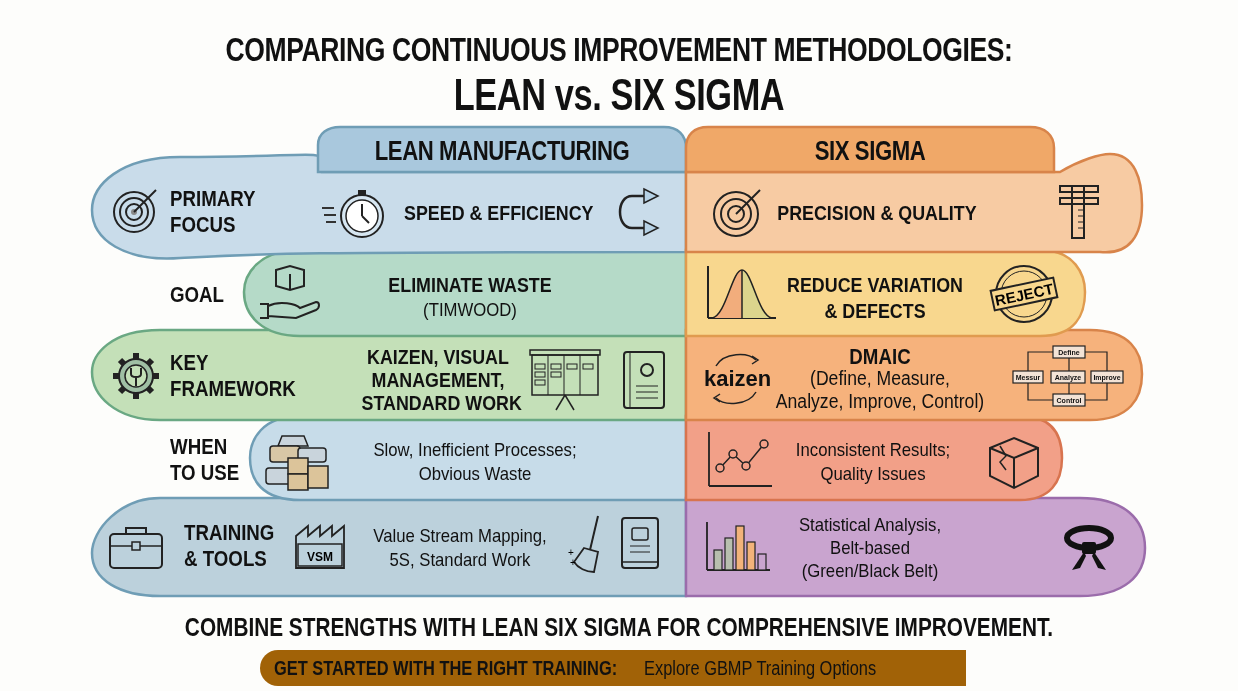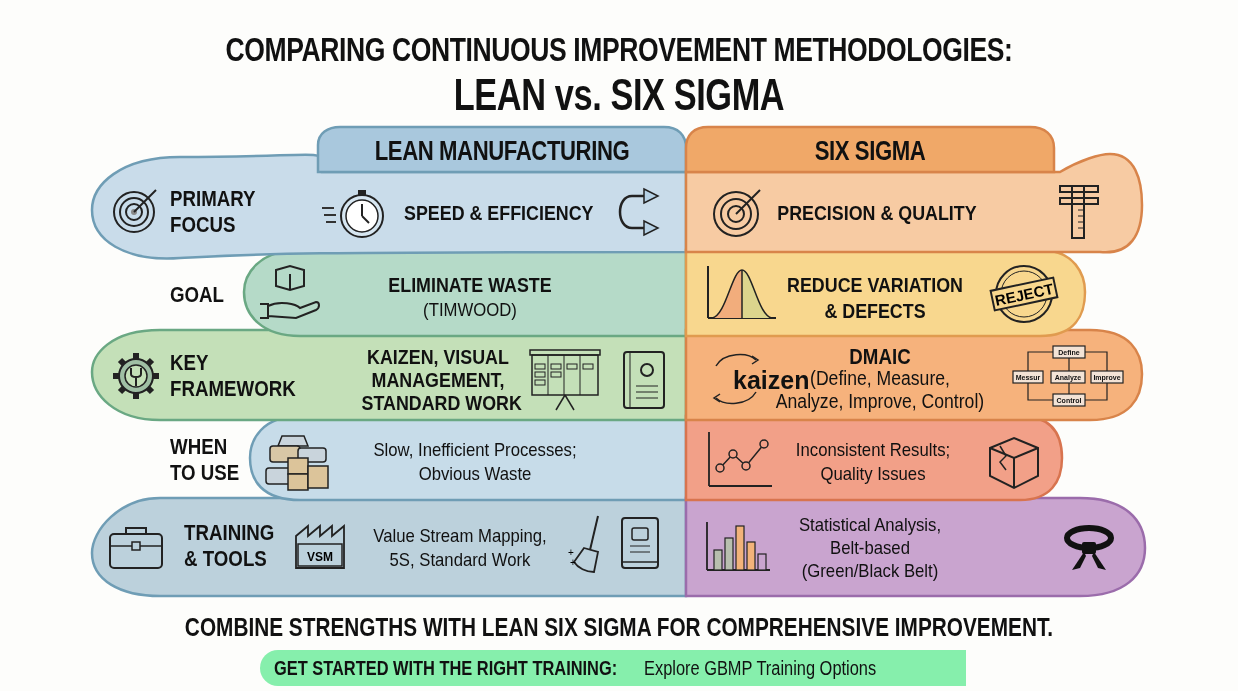--- a/index.html
+++ b/index.html
@@ -9,21 +9,21 @@
   .title { position: absolute; left: 0; width: 1238px; text-align: center; font-weight: 700; }
   #t1 { top: 30px; font-size: 34px; transform: scaleX(0.78); }
   #t2 { top: 70px; font-size: 44px; transform: scaleX(0.78); }
   .abs { position: absolute; }
   .lbl { position: absolute; font-weight: 700; font-size: 22px; line-height: 26px; transform: scaleX(0.85); transform-origin: left center; white-space: nowrap; }
   .txt { position: absolute; text-align: center; white-space: nowrap; transform-origin: center; }
   .bold { font-weight: 700; font-size: 21px; line-height: 25px; transform: scaleX(0.85); }
   .reg { font-size: 19px; line-height: 23px; transform: scaleX(0.88); }
   svg { position: absolute; overflow: visible; }
   .bottom1 { position: absolute; top: 612px; left: 0; width: 1238px; text-align: center; font-weight: 700; font-size: 26px; transform: scaleX(0.8); }
-  .bottom2 { position: absolute; top: 650px; left: 260px; width: 706px; height: 36px; background: #86efac; border-radius: 18px 0 0 18px; }
+  .bottom2 { position: absolute; top: 650px; left: 260px; width: 706px; height: 36px; background: #a16207; border-radius: 18px 0 0 18px; }
   .bottom2 span { position: absolute; top: 7px; font-size: 20px; transform: scaleX(0.82); transform-origin: left center; white-space: nowrap; }
 </style>
 </head>
 <body>
 
 <div class="title cond" id="t1">COMPARING CONTINUOUS IMPROVEMENT METHODOLOGIES:</div>
 <div class="title cond" id="t2">LEAN vs. SIX SIGMA</div>
 
 <svg width="1238" height="691" style="left:0;top:0;">
 
@@ -174,21 +174,21 @@
     <line x1="12" y1="40" x2="34" y2="40" stroke="#222"></line>
     <line x1="12" y1="46" x2="34" y2="46" stroke="#222"></line>
 </svg>
 
 <svg width="64" height="64" style="left:704px;top:346px;">
   <path d="M12 20 C20 6 44 6 52 14" fill="none" stroke="#222" stroke-width="1.5"></path>
   <path d="M48 10 L54 14 L48 18" fill="none" stroke="#222" stroke-width="1.5"></path>
   <path d="M52 46 C44 60 20 60 12 52" fill="none" stroke="#222" stroke-width="1.5"></path>
   <path d="M16 48 L10 52 L16 56" fill="none" stroke="#222" stroke-width="1.5"></path>
 </svg>
-<div class="abs" style="left:704px;top:366px;font-weight:700;font-size:25px;margin-left:29px;">kaizen</div>
+<div class="abs" style="left:704px;top:366px;font-weight:700;font-size:22px;">kaizen</div>
 <div class="txt bold" style="left:780px;top:344px;width:200px;font-size:22px;">DMAIC</div>
 <div class="txt reg" style="left:760px;top:367px;width:240px;font-size:20px;">(Define, Measure,</div>
 <div class="txt reg" style="left:750px;top:390px;width:260px;font-size:20px;">Analyze, Improve, Control)</div>
 <svg width="110" height="60" style="left:1013px;top:346px;">
   <g stroke="#222" stroke-width="1.2" fill="#f3e3d6">
     <rect x="40" y="0" width="32" height="12"></rect>
     <rect x="0" y="25" width="30" height="12"></rect>
     <rect x="38" y="25" width="34" height="12"></rect>
     <rect x="78" y="25" width="32" height="12"></rect>
     <rect x="40" y="48" width="32" height="12"></rect>

